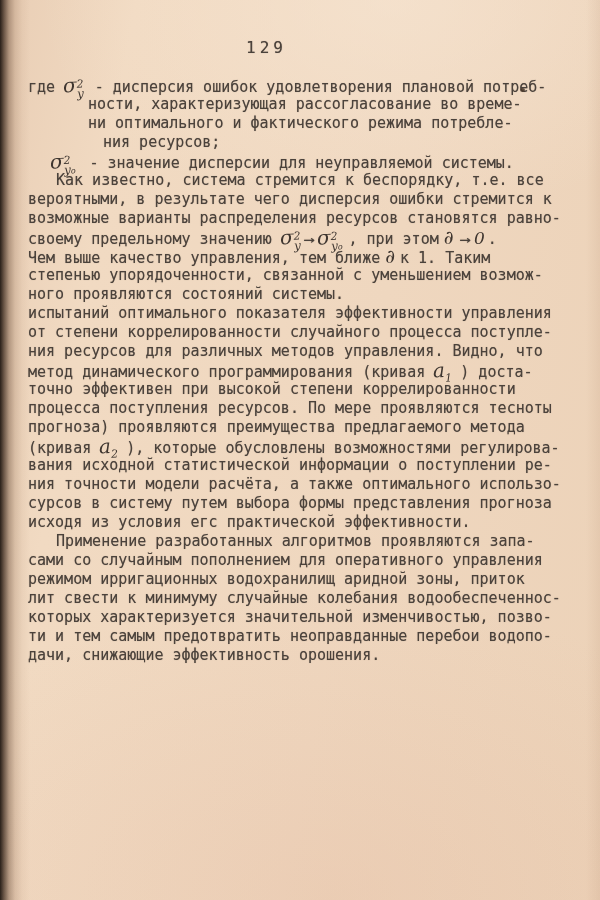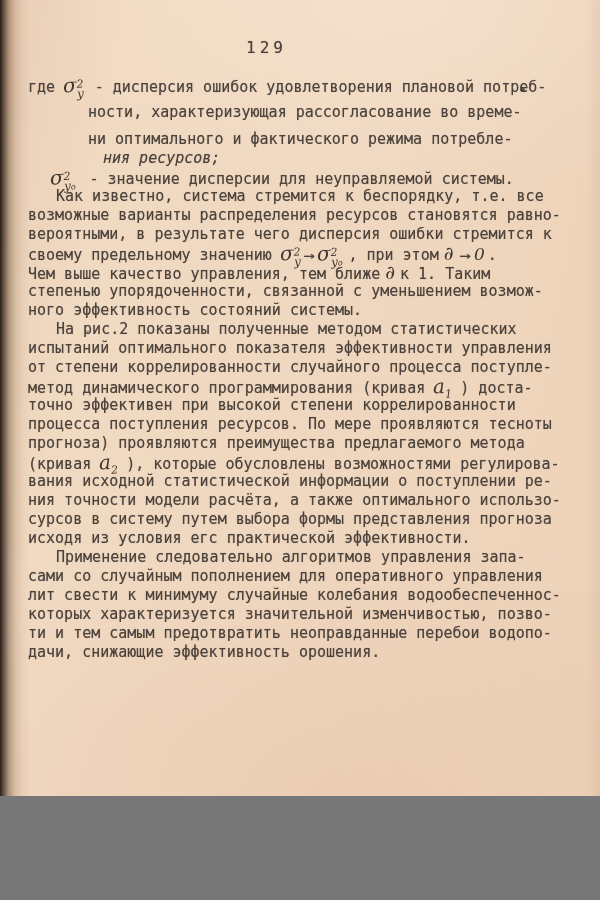--- a/index.html
+++ b/index.html
@@ -1,17 +1,17 @@
 <!DOCTYPE html>
 <html lang="ru"><head>
 <meta charset="utf-8">
 <style>
   html,body{margin:0;padding:0;background:#777;}
   .page{
-    position:relative;width:600px;height:796px;overflow:hidden;
+    position:relative;width:600px;height:900px;overflow:hidden;
     font-family:"DejaVu Sans Mono", monospace;
     background:
       radial-gradient(90% 38% at 65% 0%, rgba(248,232,214,.55) 0%, rgba(248,232,214,0) 65%),
       radial-gradient(130% 55% at 55% 100%, rgba(226,182,156,.30) 0%, rgba(226,182,156,0) 62%),
       linear-gradient(100deg, #e9ceb5 0%, #f1dac2 18%, #efd7bf 58%, #ecd2b8 100%);
   }
   .binding{
     position:absolute;left:0;top:0;width:30px;height:900px;pointer-events:none;
     background:linear-gradient(90deg,
       rgba(24,16,11,.92) 0px, rgba(58,39,27,.72) 4px, rgba(96,66,46,.42) 9px,
@@ -29,22 +29,22 @@
     position:absolute;left:246px;top:38px;font-size:16px;letter-spacing:4px;
     color:#4b423b;text-shadow:0 0 .8px rgba(75,66,59,.55);
   }
   .text{
     position:absolute;left:28px;top:76px;width:560px;
     font-size:15px;line-height:19px;color:#4b423b;
     text-shadow:0 0 .8px rgba(75,66,59,.5);
   }
   .ln{height:19px;white-space:nowrap;}
   .ind{padding-left:28px;}       
-  .hang{padding-left:60px;margin-top:8px;}      
-  .hang2{padding-left:75px;font-style:italic;}
+  .hang{padding-left:60px;}      
+  .hang2{padding-left:75px;}
   
   .frm{display:inline-block;font-family:"DejaVu Serif",serif;font-style:italic;
     color:#3f3630;white-space:nowrap;transform:rotate(-3deg);text-shadow:none;}
   .frm .base{font-size:20px;}
   .frm .ss{display:inline-block;vertical-align:-6px;}
   .frm .sup{display:block;font-size:11px;line-height:9px;}
   .frm .sub{display:block;font-size:12px;line-height:11px;}
   .subo{font-size:8px;}
   .sb{font-size:11px;vertical-align:-5px;}
   .f1{margin:0 11px 0 8px;}
@@ -68,42 +68,43 @@
   <div class="text">
 
     <div class="ln"><span>где</span><span class="frm f1"><span class="base">σ</span><span class="ss"><span class="sup">2</span><span class="sub">у</span></span></span><span>- дисперсия ошибок удовлетворения плановой потреб-</span></div>
     <div class="ln hang">ности, характеризующая рассогласование во време-</div>
     <div class="ln hang">ни оптимального и фактического режима потребле-</div>
     <div class="ln hang2">ния ресурсов;</div>
 
     <div class="ln"><span class="frm f2"><span class="base">σ</span><span class="ss"><span class="sup">2</span><span class="sub"><span>у</span><span class="subo">o</span></span></span></span><span>- значение дисперсии для неуправляемой системы.</span></div>
 
     <div class="ln ind">Как известно, система стремится к беспорядку, т.е. все</div>
+    <div class="ln">вероятными, в результате чего дисперсия ошибки стремится к</div>
     <div class="ln">возможные варианты распределения ресурсов становятся равно-</div>
-    <div class="ln">вероятными, в результате чего дисперсия ошибки стремится к</div>
     <div class="ln"><span>своему предельному значению</span><span class="frm f3"><span class="base">σ</span><span class="ss"><span class="sup">2</span><span class="sub">у</span></span></span><span class="arr">→</span><span class="frm f4"><span class="base">σ</span><span class="ss"><span class="sup">2</span><span class="sub"><span>у</span><span class="subo">o</span></span></span></span><span>, при этом</span><span class="eff">∂</span><span class="arr">→</span><span class="hw">0</span><span>.</span></div>
     <div class="ln"><span>Чем выше качество управления, тем ближе</span><span class="eff">∂</span><span>к 1. Таким</span></div>
     <div class="ln">степенью упорядоченности, связанной с уменьшением возмож-</div>
-    <div class="ln">ного эффективность состояний системы.</div>
+    <div class="ln">ного проявляются состояний системы.</div>
 
-    <div class="ln ind">На рис.2 показаны полученные методом статистических</div>
     <div class="ln">испытаний оптимального показателя эффективности управления</div>
     <div class="ln">от степени коррелированности случайного процесса поступле-</div>
+    <div class="ln">ния ресурсов для различных методов управления. Видно, что</div>
     <div class="ln"><span>метод динамического программирования (кривая</span><span class="frm fa"><span class="base">a</span><span class="sb">1</span></span><span>) доста-</span></div>
     <div class="ln">точно эффективен при высокой степени коррелированности</div>
     <div class="ln">процесса поступления ресурсов. По мере проявляются тесноты</div>
     <div class="ln">прогноза) проявляются преимущества предлагаемого метода</div>
     <div class="ln"><span>(кривая</span><span class="frm fa"><span class="base">a</span><span class="sb">2</span></span><span>), которые обусловлены возможностями регулирова-</span></div>
     <div class="ln">вания исходной статистической информации о поступлении ре-</div>
     <div class="ln">ния точности модели расчёта, а также оптимального использо-</div>
     <div class="ln">сурсов в систему путем выбора формы представления прогноза</div>
     <div class="ln">исходя из условия егс практической эффективности.</div>
 
-    <div class="ln ind">Применение следовательно алгоритмов управления запа-</div>
+    <div class="ln ind">Применение разработанных алгоритмов проявляются запа-</div>
     <div class="ln">сами со случайным пополнением для оперативного управления</div>
+    <div class="ln">режимом ирригационных водохранилищ аридной зоны, приток</div>
     <div class="ln">лит свести к минимуму случайные колебания водообеспеченнос-</div>
     <div class="ln">которых характеризуется значительной изменчивостью, позво-</div>
     <div class="ln">ти и тем самым предотвратить неоправданные перебои водопо-</div>
     <div class="ln">дачи, снижающие эффективность орошения.</div>
 
   </div>
 
   <div class="binding"></div>
   <div class="right-edge"></div>
   <div class="speck"></div>

